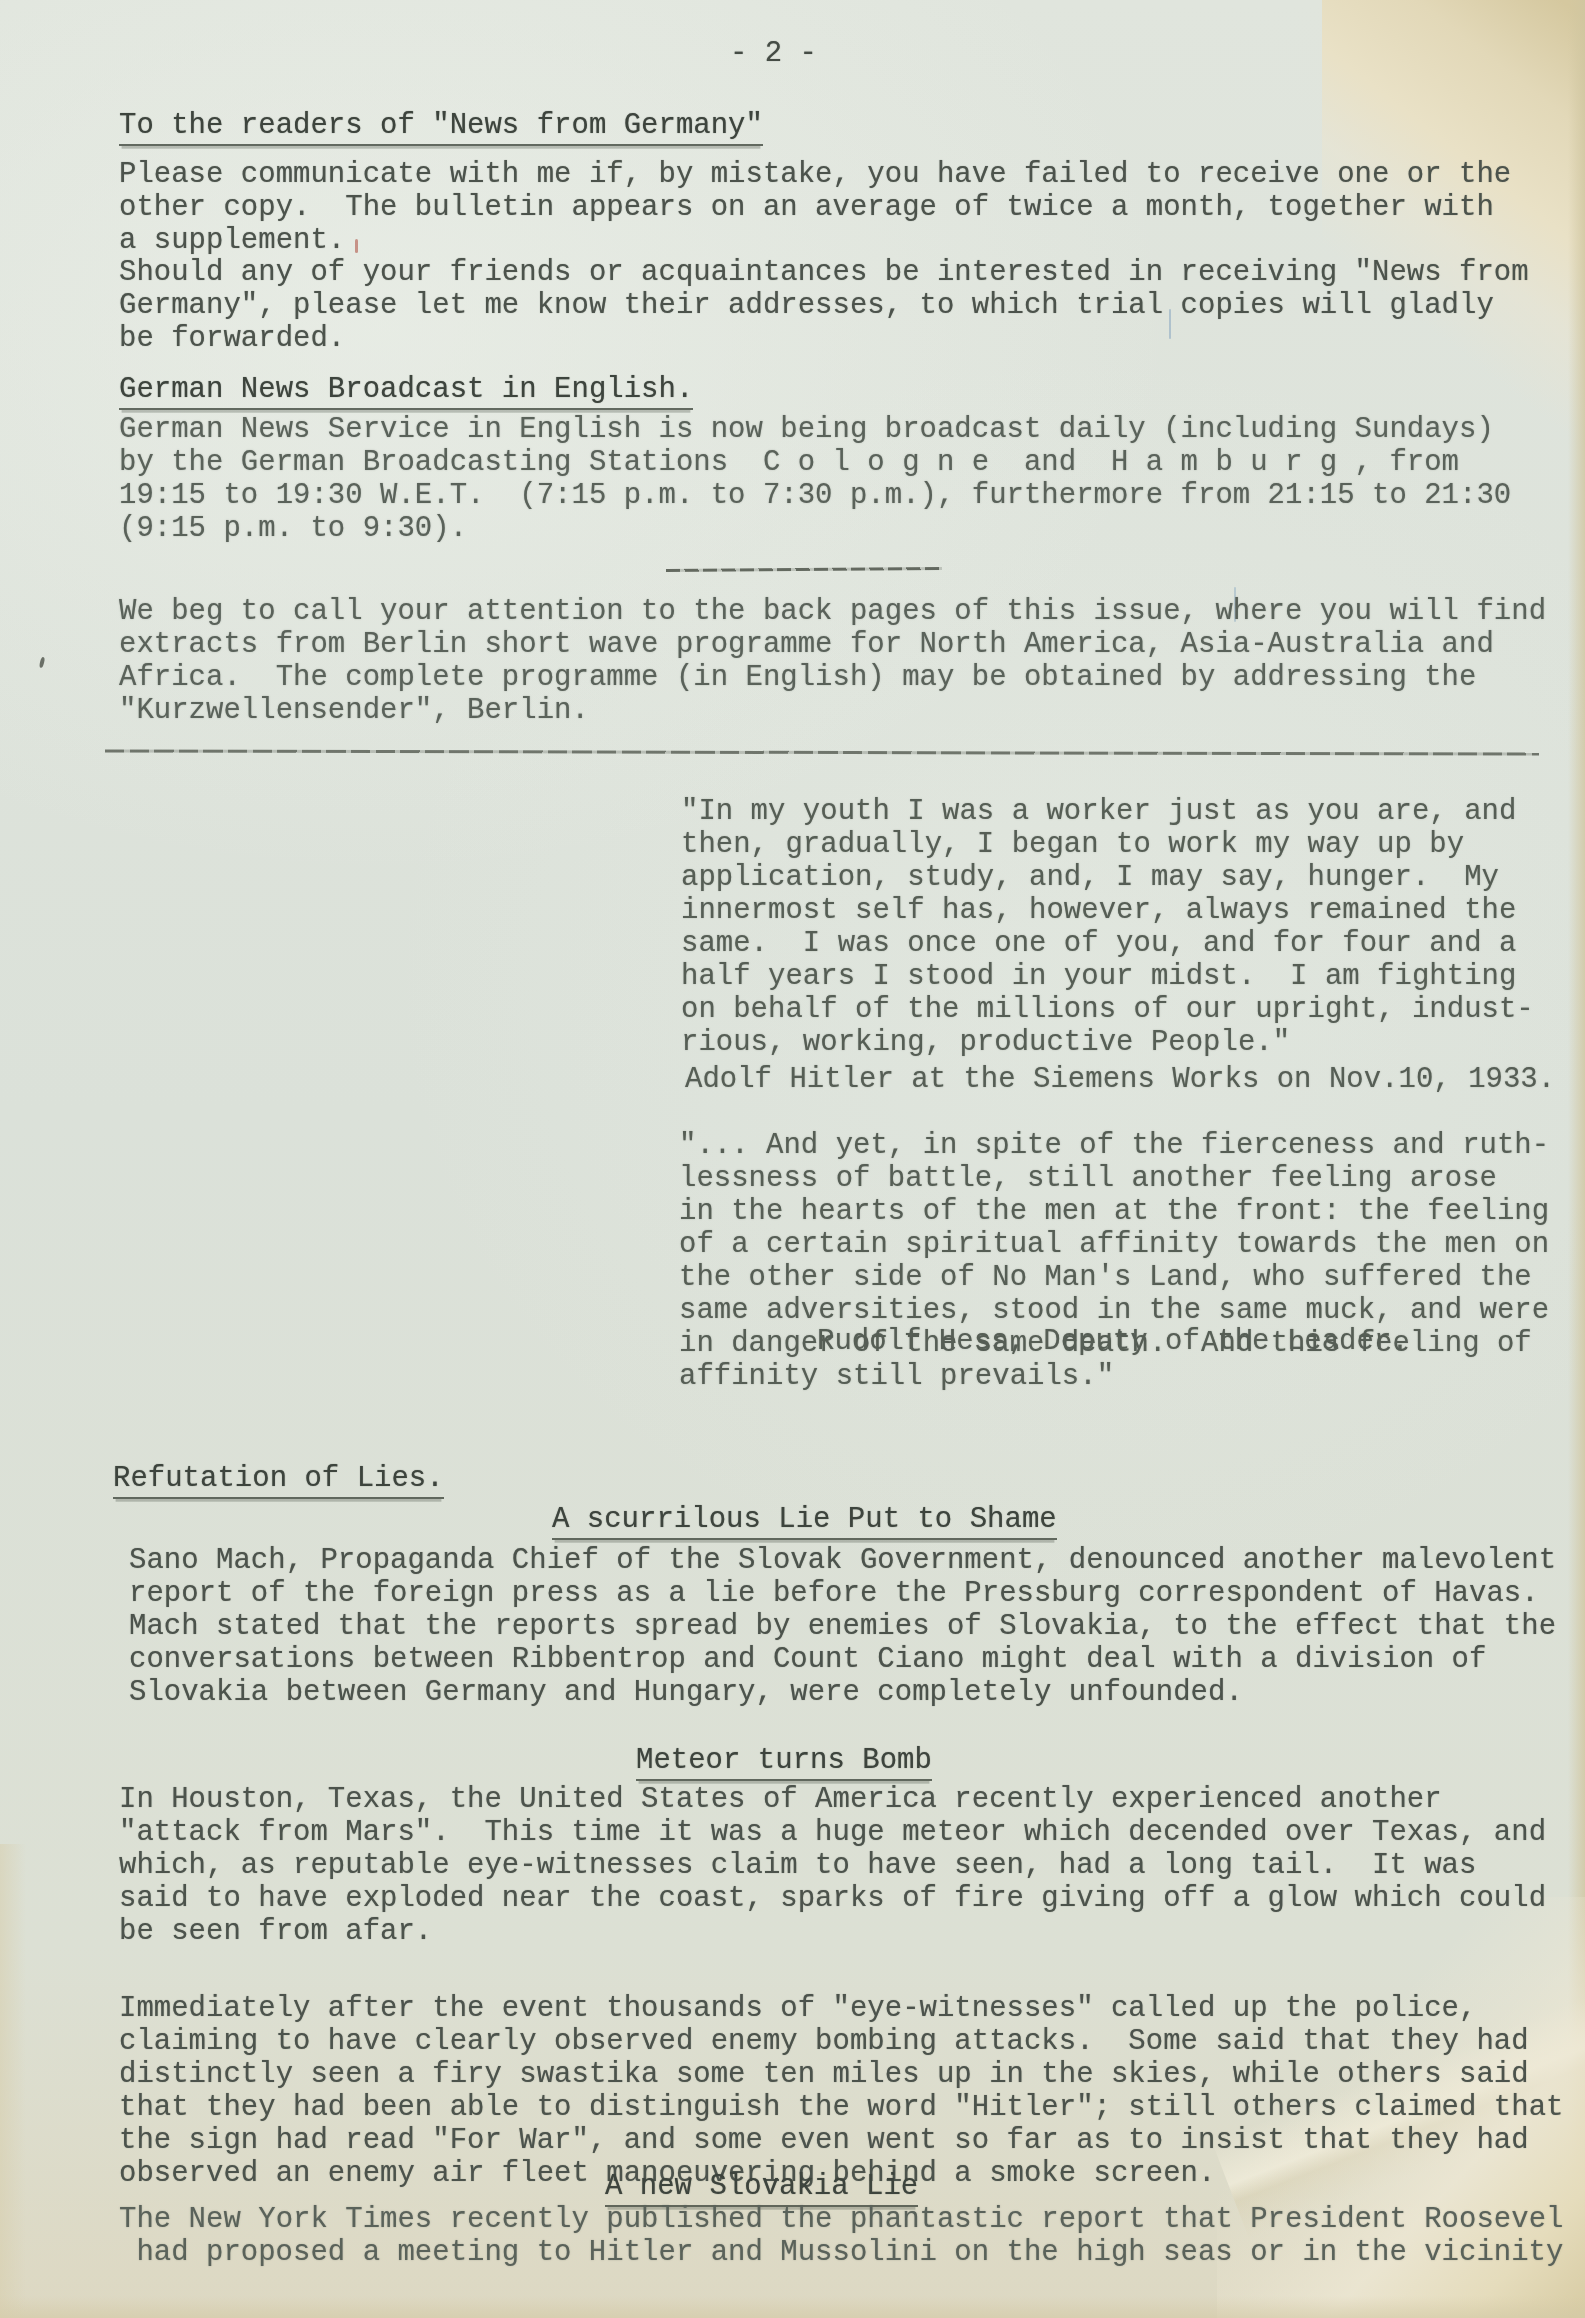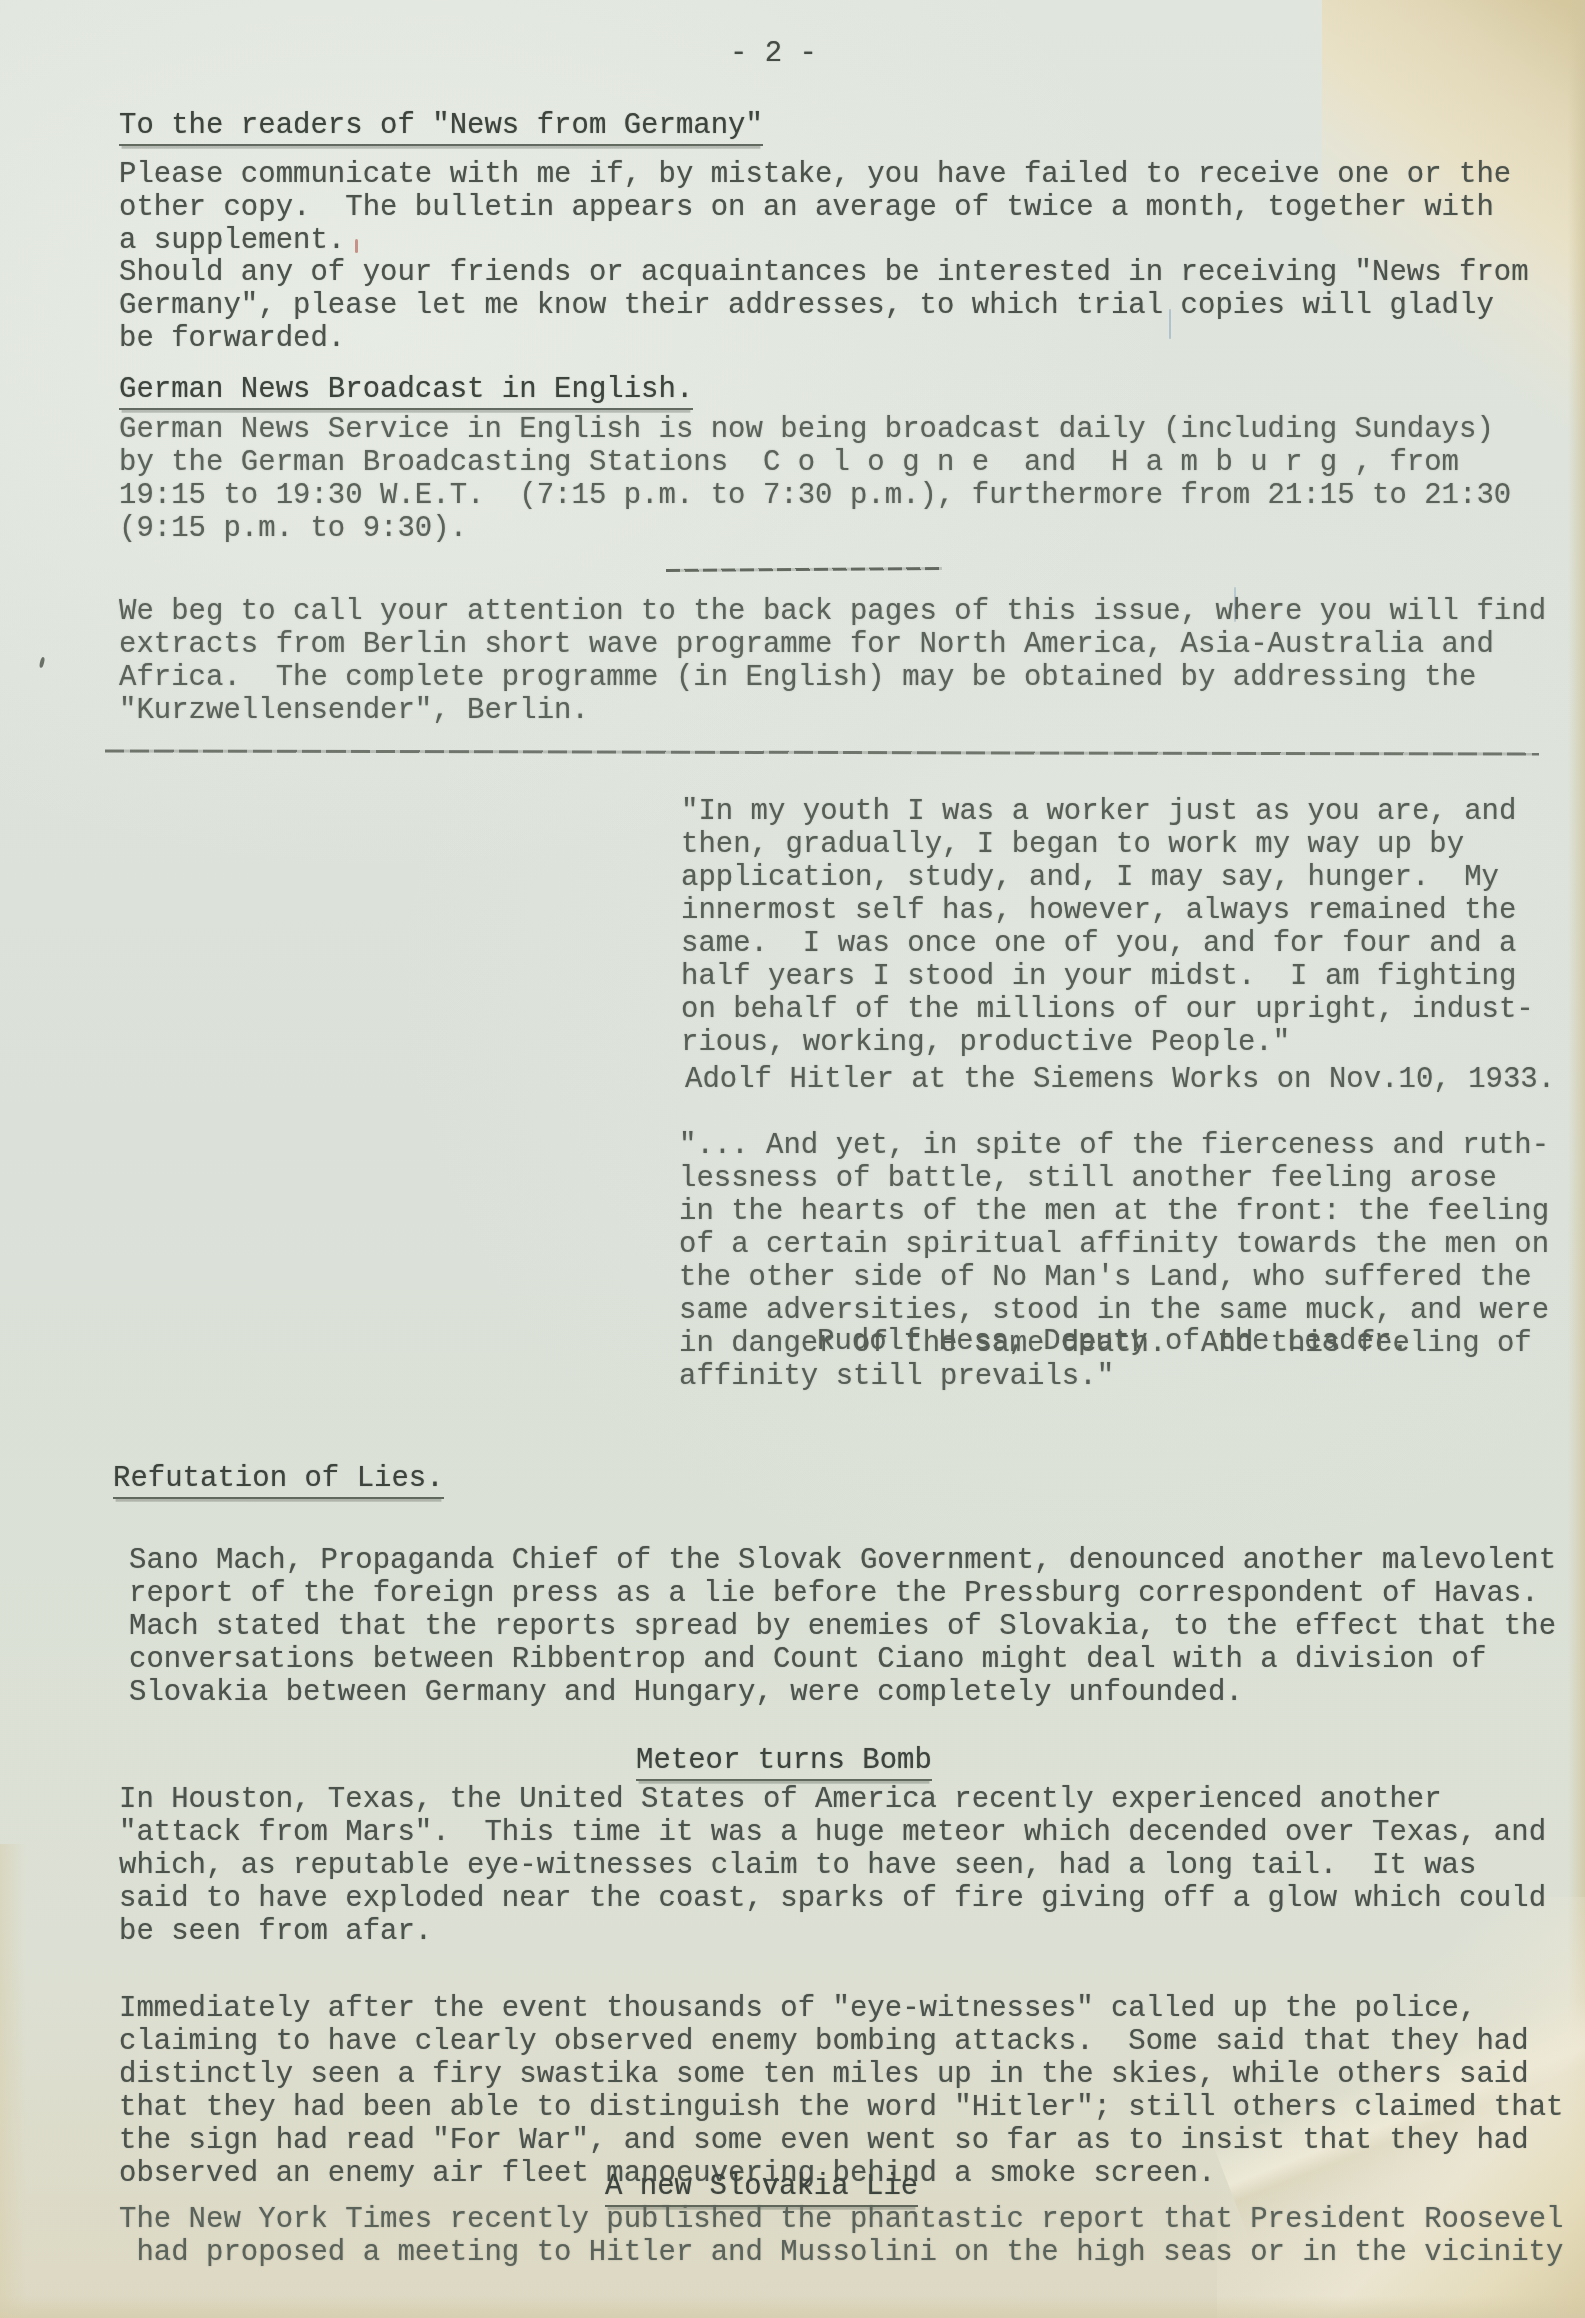--- a/index.html
+++ b/index.html
@@ -199,20 +199,21 @@
 in the hearts of the men at the front: the feeling
 of a certain spiritual affinity towards the men on
 the other side of No Man's Land, who suffered the
 same adversities, stood in the same muck, and were
 in danger of the same death.  And this feeling of
 affinity still prevails."</div>
   <div id="q2-attr" class="tt quote-ink">Rudolf Hess, Deputy of the Leader.</div>
 
   <div id="h-refutation" class="tt head"><span class="u">Refutation of Lies.</span></div>
 
+  <div id="h-scurrilous" class="tt head"><span class="u">A scurrilous Lie Put to Shame</span></div>
   <div id="p-scurrilous" class="tt body-ink">Sano Mach, Propaganda Chief of the Slovak Government, denounced another malevolent
 report of the foreign press as a lie before the Pressburg correspondent of Havas.
 Mach stated that the reports spread by enemies of Slovakia, to the effect that the
 conversations between Ribbentrop and Count Ciano might deal with a division of
 Slovakia between Germany and Hungary, were completely unfounded.</div>
 
   <div id="h-meteor" class="tt head"><span class="u">Meteor turns Bomb</span></div>
   <div id="p-meteor-1" class="tt body-ink">In Houston, Texas, the United States of America recently experienced another
 "attack from Mars".  This time it was a huge meteor which decended over Texas, and
 which, as reputable eye-witnesses claim to have seen, had a long tail.  It was

